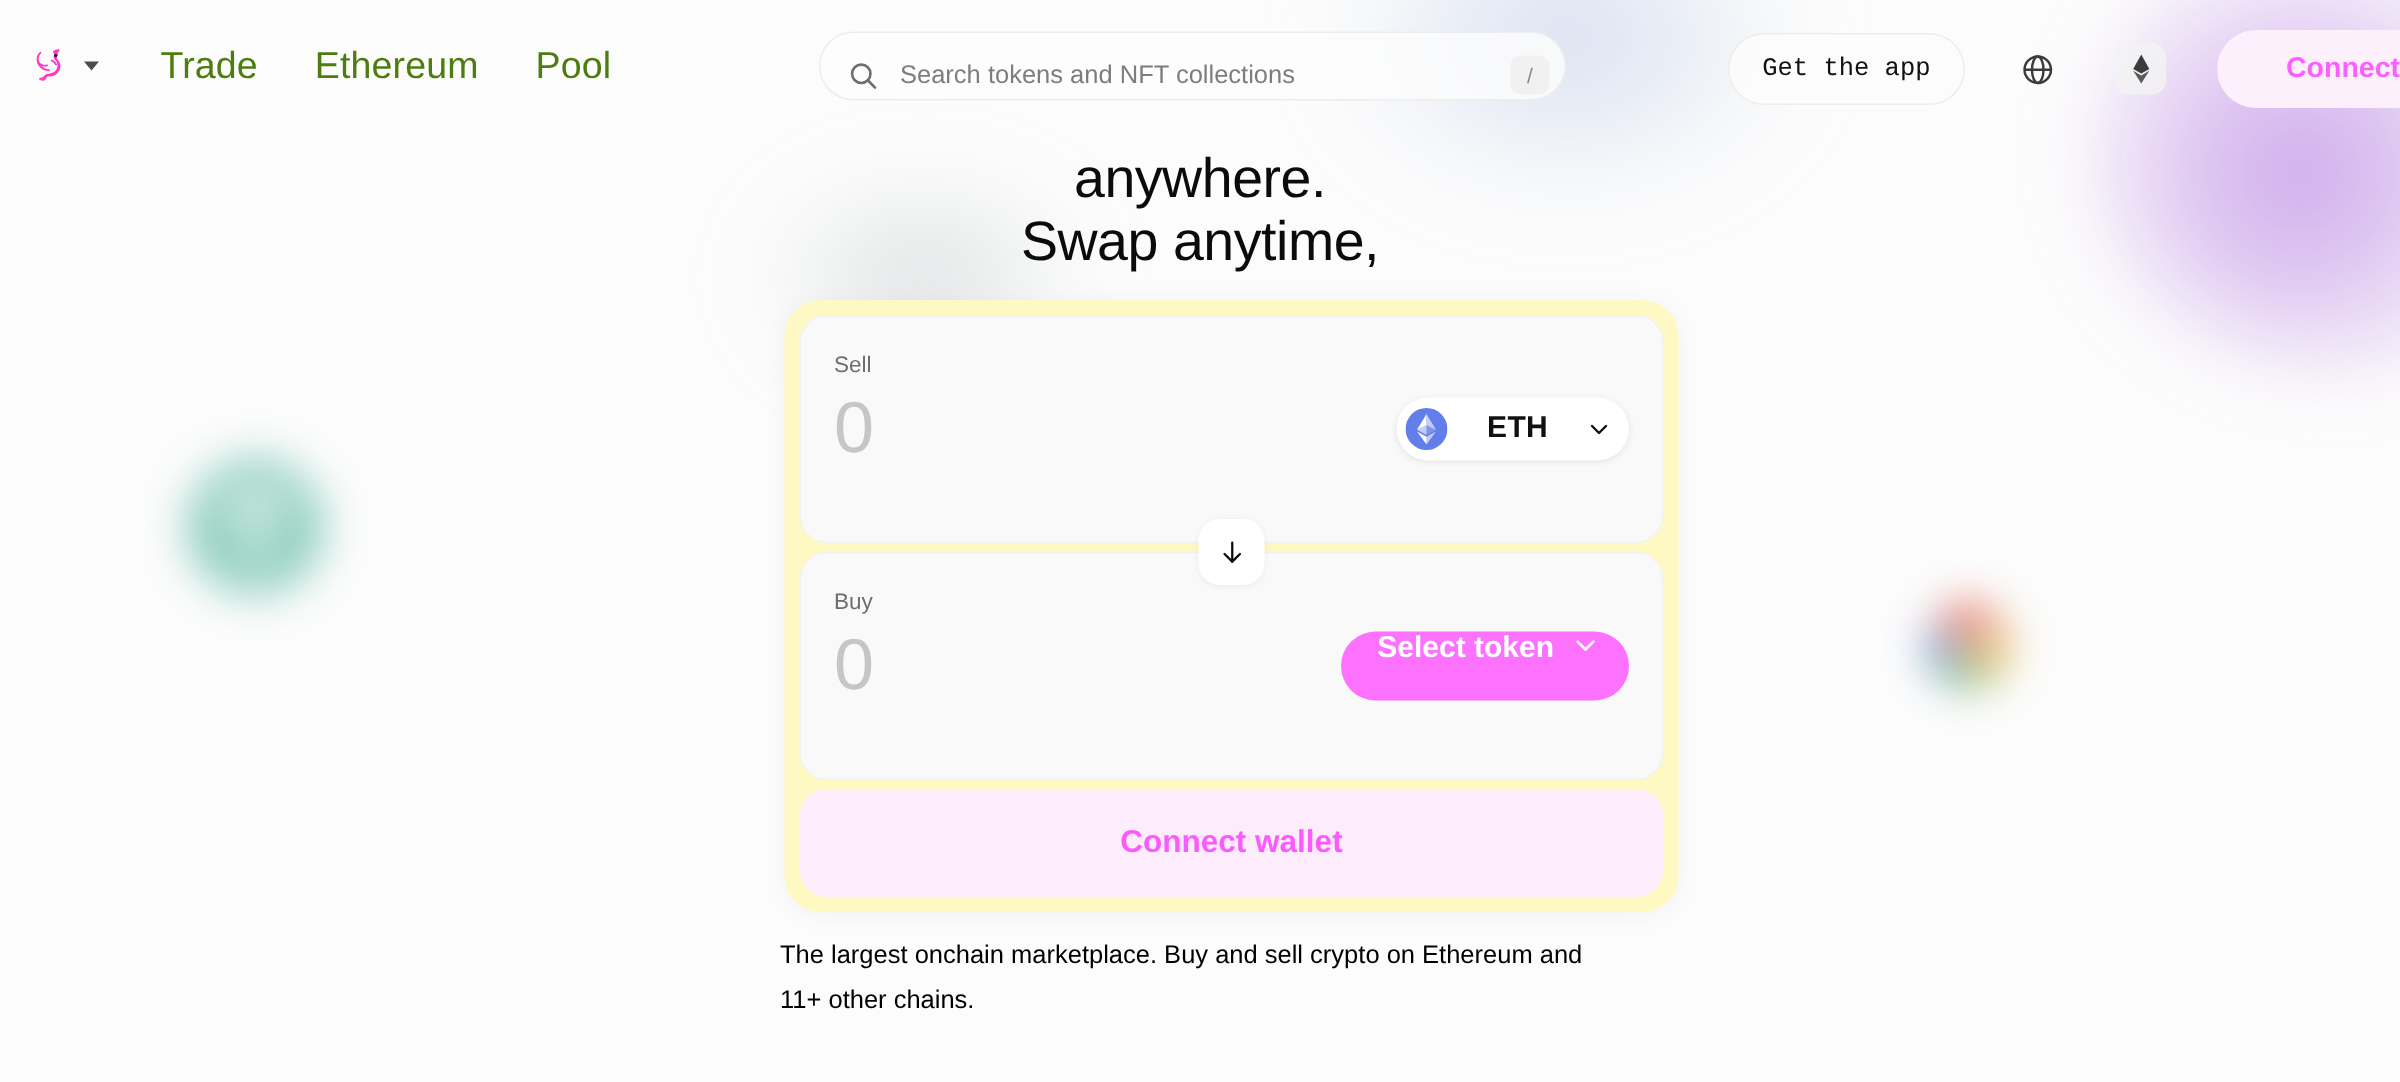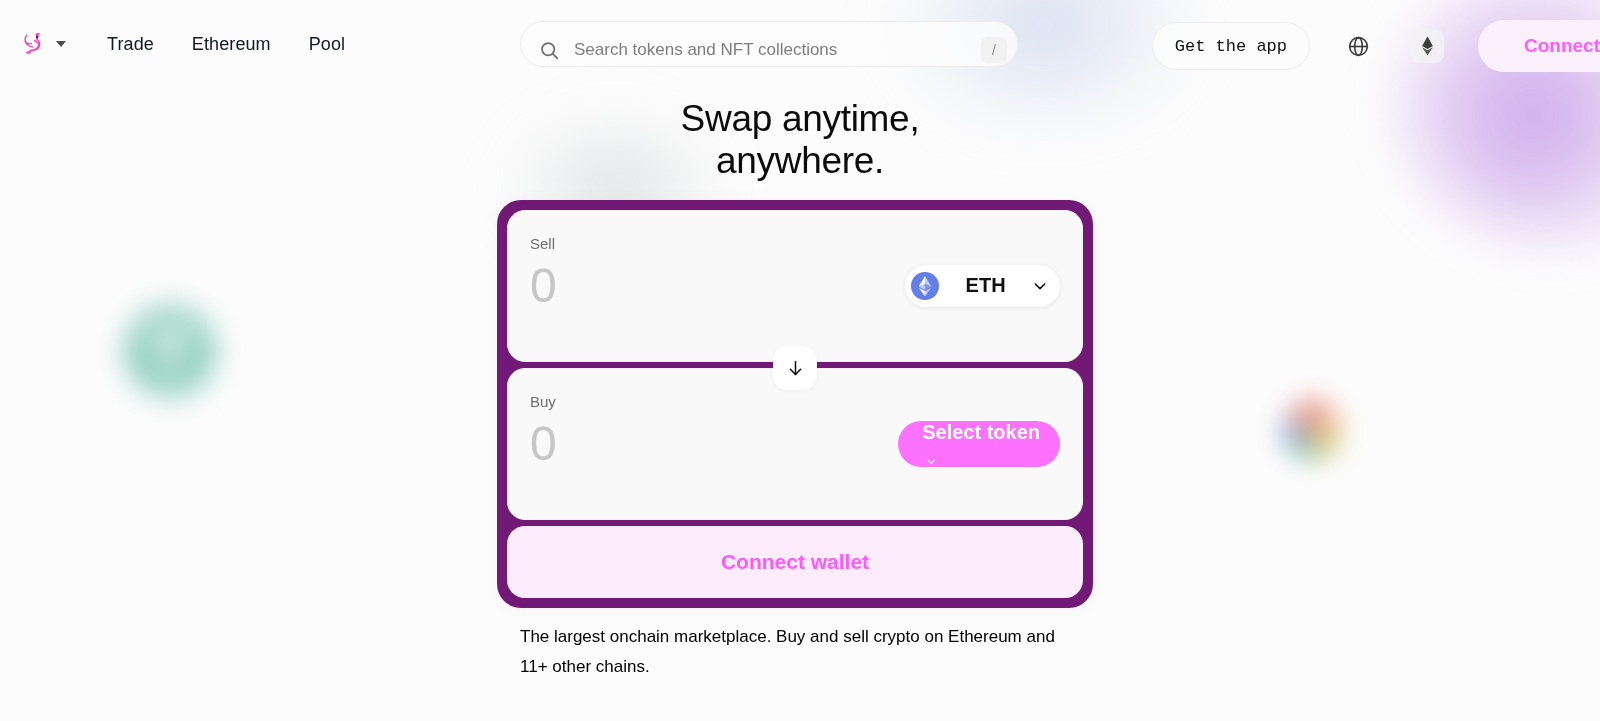--- a/index.html
+++ b/index.html
@@ -144,31 +144,31 @@
   }
 
   .nav-links {
     display: flex;
     align-items: center;
     margin-left: 33px;
     gap: 38px;
   }
 
   .nav-link {
-    font-size: 18px;
-    color: #0f172a;
+    font-size: 25px;
+    color: #4d7c0f;
     letter-spacing: 0.1px;
     cursor: pointer;
     white-space: nowrap;
   }
 
   
   .search-wrap {
     position: absolute;
-    left: 520px;
+    left: 546px;
     top: 21px;
     width: 498px;
     height: 46px;
     background: rgba(252,252,252,0.82);
     border: 1px solid #EDEDED;
     border-radius: 23px;
     display: flex;
     align-items: center;
     padding: 12px 10px 0 18px;
     cursor: text;
@@ -285,24 +285,24 @@
     font-size: 37px;
     font-weight: normal;
     color: #0B0B0B;
     line-height: 1.13;
     letter-spacing: -0.3px;
   }
 
   
   .swap-card {
     position: absolute;
-    left: 497px;
+    left: 523px;
     top: 200px;
     width: 596px;
-    background: #701a75;
+    background: #fef9c3;
     border-radius: 24px;
     padding: 10px;
     box-shadow: 0 2px 18px rgba(0,0,0,0.045);
     z-index: 6;
   }
 
   .swap-panel {
     position: relative;
     background: #F9F9F9;
     border: 1px solid #F2F2F2;
@@ -361,21 +361,20 @@
     display: flex;
     align-items: flex-start;
     gap: 12px;
     height: 46px;
     padding: 0 20px 0 24px;
     background: #FC72FF;
     border: none;
     border-radius: 23px;
     cursor: pointer;
     font-family: "Liberation Sans", sans-serif;
-    flex-direction: column;
   }
 
   .select-token-label {
     font-size: 20px;
     font-weight: bold;
     color: #FFFFFF;
     white-space: nowrap;
   }
 
   
@@ -490,22 +489,22 @@
     <svg width="13" height="20" viewBox="0 0 16 26">
       <path d="M8 0.5 L15 13 L8 17 L1 13 Z" fill="#3C3C3D"></path>
       <path d="M8 18.6 L15 14.5 L8 25.5 L1 14.5 Z" fill="#5A5A5B"></path>
     </svg>
   </button>
 
   <button class="connect-btn">Connect</button>
 </div>
 
 <div class="hero">
+  <div class="hero-title">anywhere.</div>
   <div class="hero-title">Swap anytime,</div>
-  <div class="hero-title">anywhere.</div>
 </div>
 
 <div class="swap-card">
 
   
   <div class="swap-panel">
     <div class="panel-label">Sell</div>
     <div class="panel-row">
       <input class="amount-input" type="text" placeholder="0" style="">
       <button class="token-pill">

